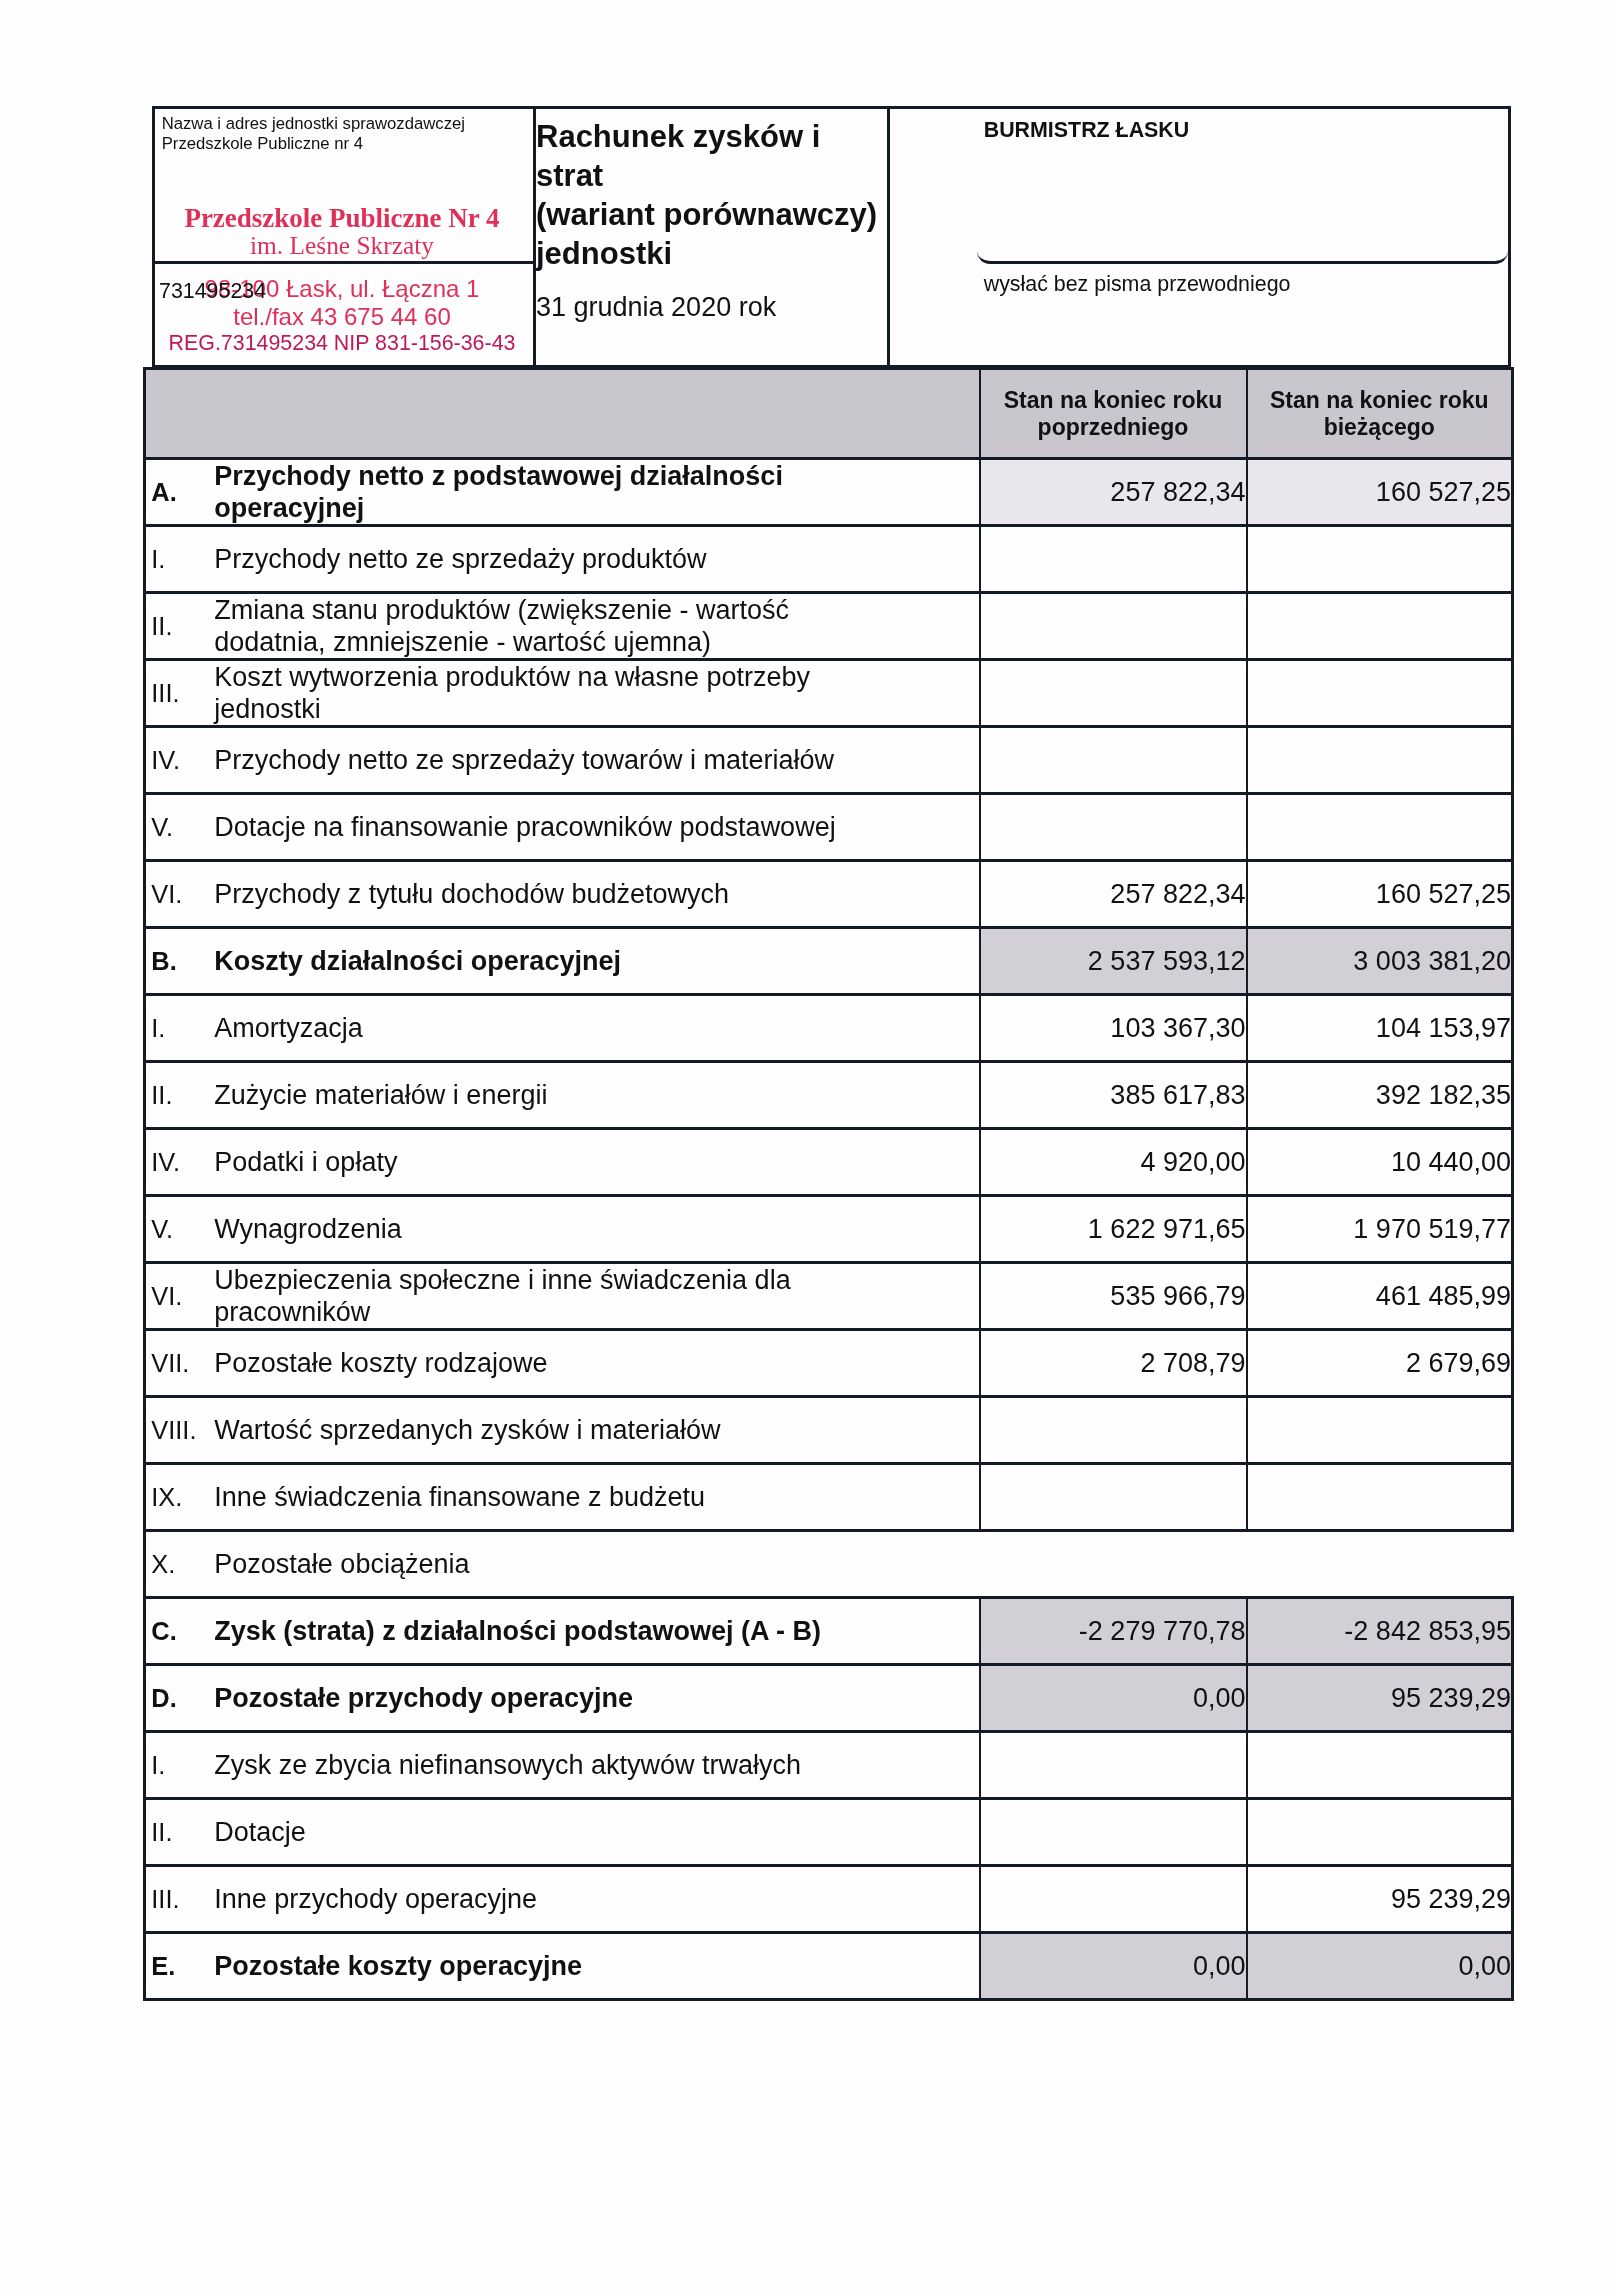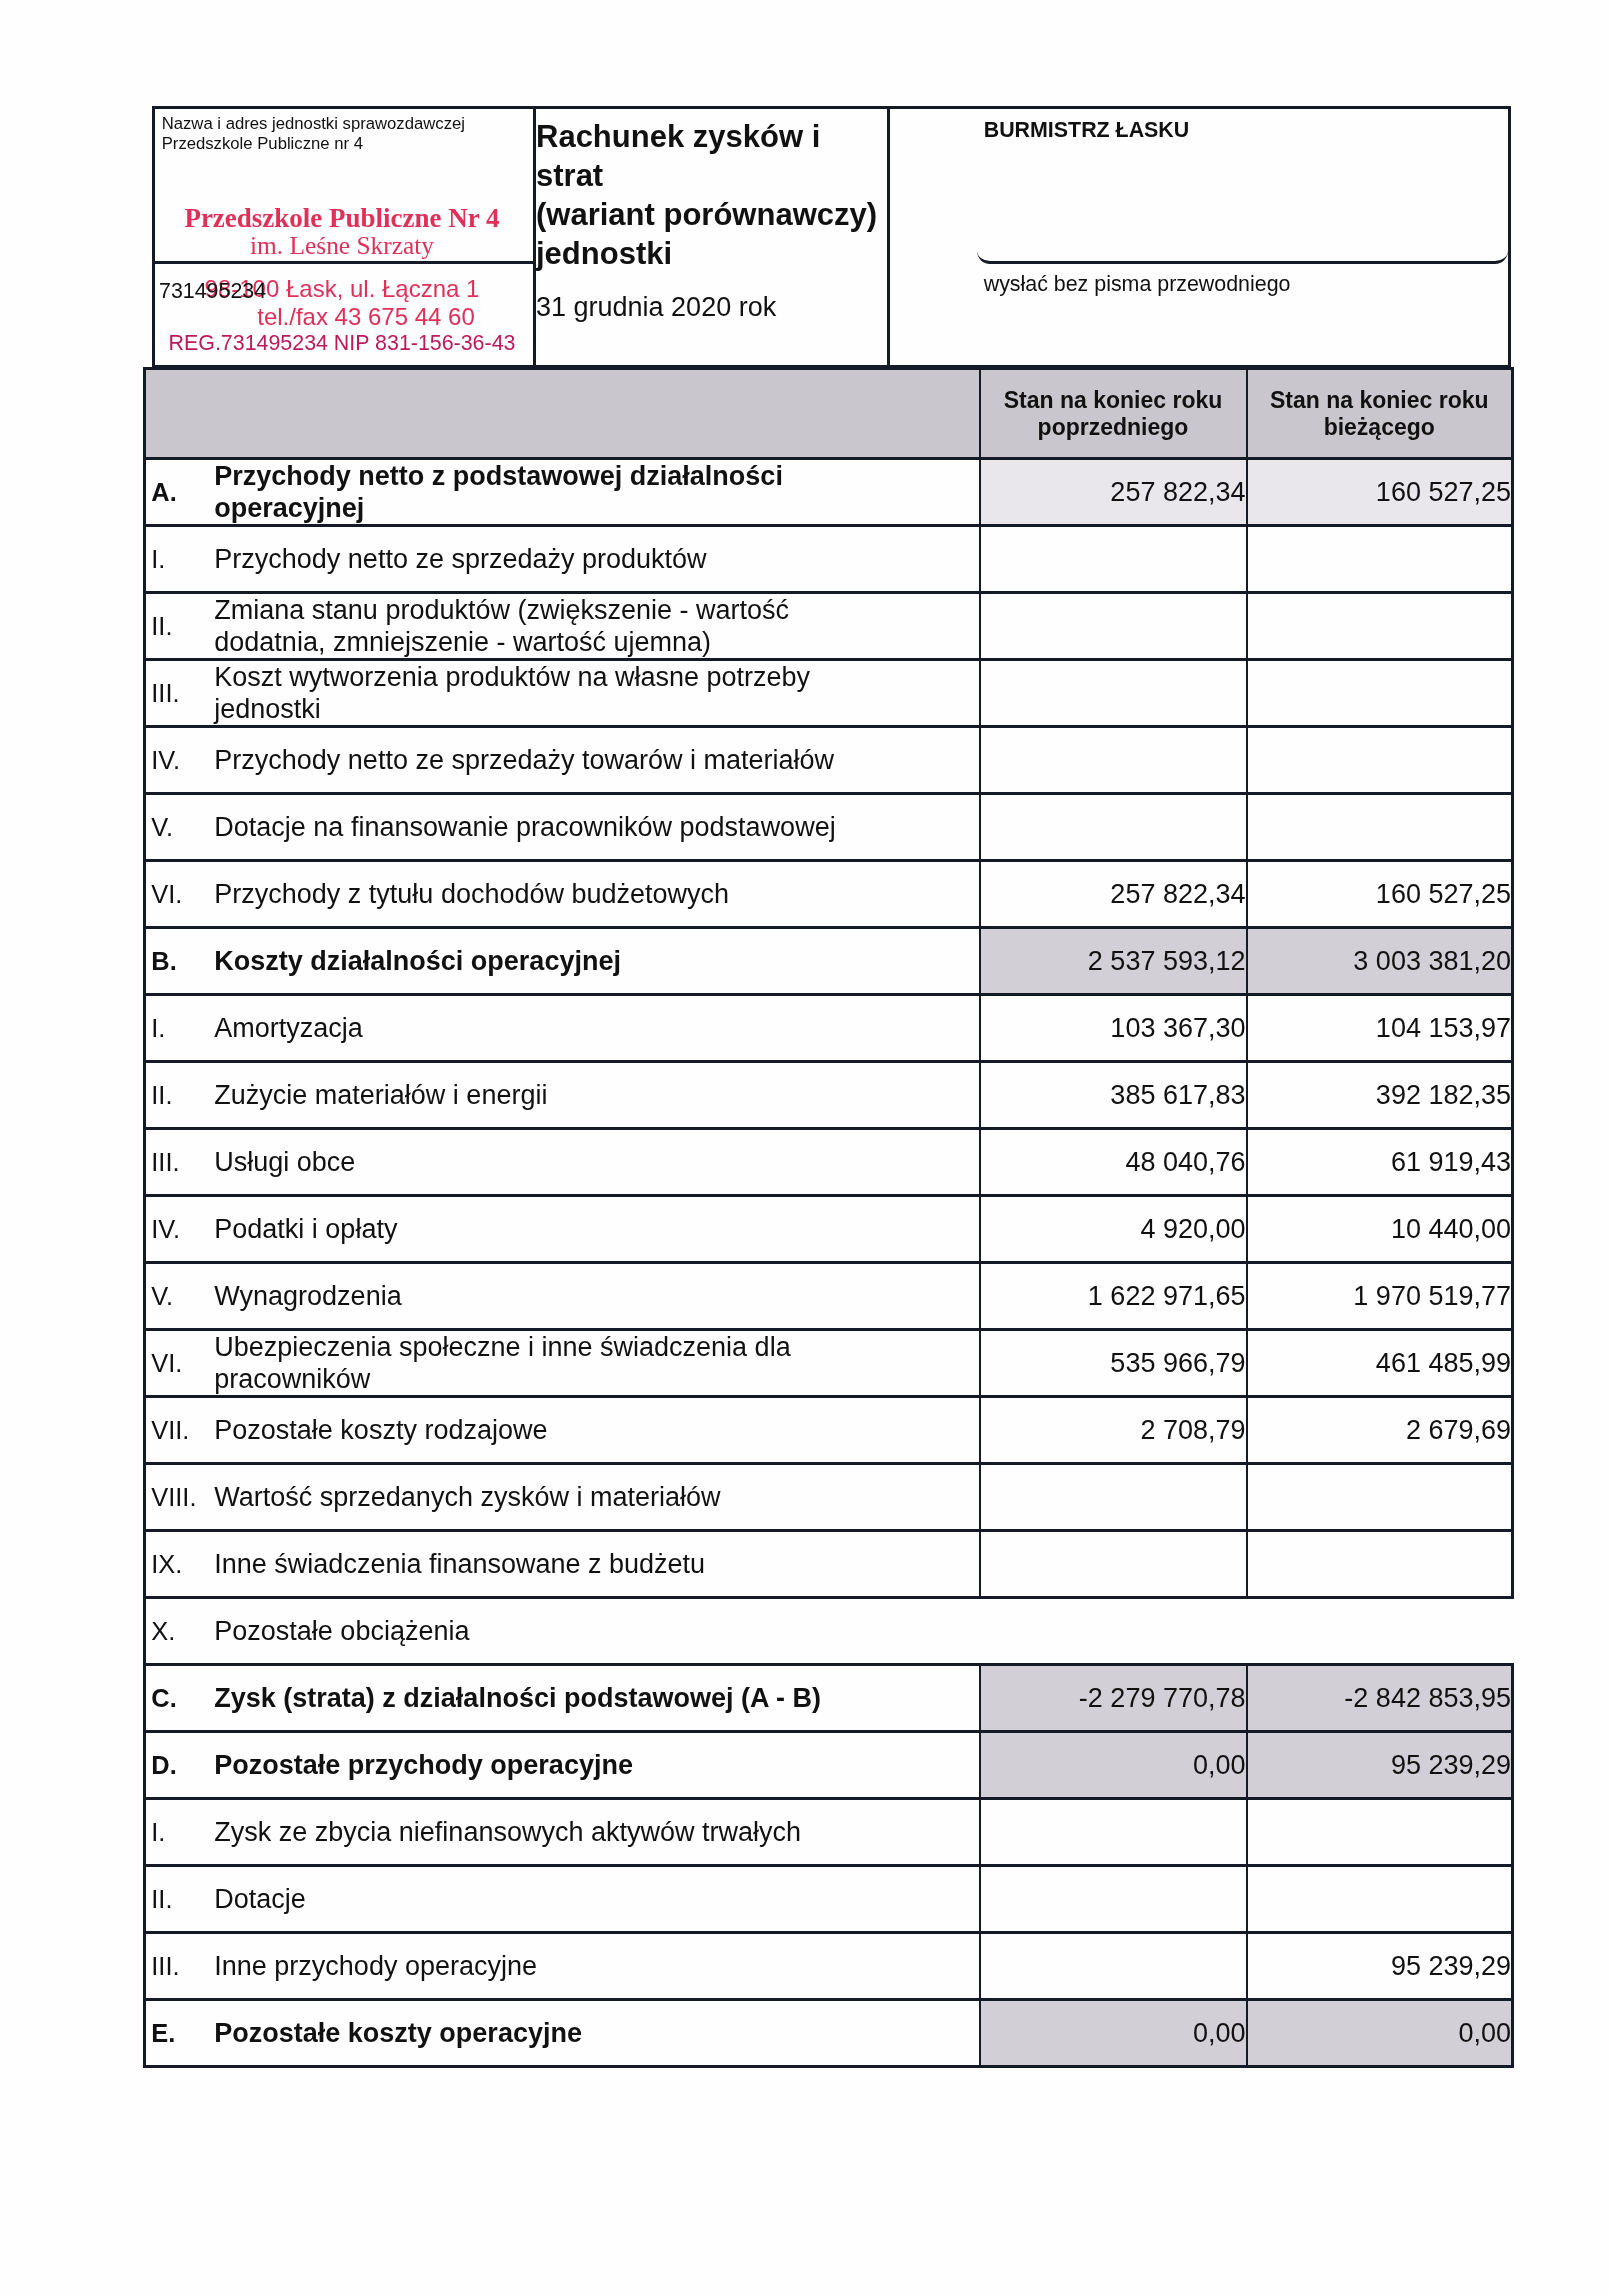--- a/index.html
+++ b/index.html
@@ -13,21 +13,21 @@
               border-right: 3.3px solid #141a26; box-sizing: border-box; }
   .hdr-left-top { position: absolute; left: 0; top: 0; width: 100%; height: 155px;
                   border-bottom: 3.3px solid #141a26; box-sizing: border-box; padding: 5.3px 6.7px; }
   .small-label { font-size: 16.7px; line-height: 20px; }
   .stamp { position: absolute; color: #e0305a; font-family: "Liberation Serif", serif; text-align: center; width: 374px; left: 0; }
   .stamp1 { top: 94px; font-size: 27px; font-weight: bold; }
   .stamp2 { top: 122px; font-size: 25.4px; }
   .hdr-left-bot { position: absolute; left: 0; top: 165px; width: 100%; height: 100px; padding: 4px 6.7px; box-sizing: border-box; }
   .regon { font-size: 21.4px; position: absolute; left: 4px; top: 5.3px; }
   .stamp3 { position: absolute; left: 0; top: 1.3px; width: 374px; text-align: center; color: #e0305a; font-size: 24px; font-family: "Liberation Sans", sans-serif; }
-  .stamp4 { position: absolute; left: 0; top: 29px; width: 374px; text-align: center; color: #e0305a; font-size: 24px; margin-left: 24px; }
+  .stamp4 { position: absolute; left: 0; top: 29px; width: 374px; text-align: center; color: #e0305a; font-size: 24px; }
   .stamp5 { position: absolute; left: 0; top: 57px; width: 374px; text-align: center; color: #be185d; font-size: 21.4px; }
   .hdr-mid { position: absolute; left: 381px; top: 0; width: 354px; height: 100%;
              border-right: 3.3px solid #141a26; box-sizing: border-box; text-align: left; }
   .title { font-size: 31px; font-weight: bold; line-height: 39px; margin-top: 8px; }
   .date { font-size: 27px; margin-top: 18.7px; }
   .hdr-right { position: absolute; left: 822px; top: 0; right: 0; height: 100%; }
   .hdr-right-top { height: 155px; border-bottom: 3.3px solid #141a26; box-sizing: border-box; padding: 9.4px 6.7px; font-size: 21.4px; font-weight: bold; border-radius: 13px; }
   .hdr-right-bot { padding: 8px 6.7px; font-size: 21.4px; }
 
   
@@ -135,25 +135,20 @@
           <td class="lbl"><span class="num">I.</span><span class="txt">Amortyzacja</span></td>
           <td class="val">103 367,30</td>
           <td class="val last">104 153,97</td>
         </tr>
         <tr>
           <td class="lbl"><span class="num">II.</span><span class="txt">Zużycie materiałów i energii</span></td>
           <td class="val">385 617,83</td>
           <td class="val last">392 182,35</td>
         </tr>
         <tr>
-          <td class="lbl"><span class="num">III.</span><span class="txt">Usługi obce</span></td>
-          <td class="val">48 040,76</td>
-          <td class="val last">61 919,43</td>
-        </tr>
-        <tr>
           <td class="lbl"><span class="num">IV.</span><span class="txt">Podatki i opłaty</span></td>
           <td class="val">4 920,00</td>
           <td class="val last">10 440,00</td>
         </tr>
         <tr>
           <td class="lbl"><span class="num">V.</span><span class="txt">Wynagrodzenia</span></td>
           <td class="val">1 622 971,65</td>
           <td class="val last">1 970 519,77</td>
         </tr>
         <tr>

